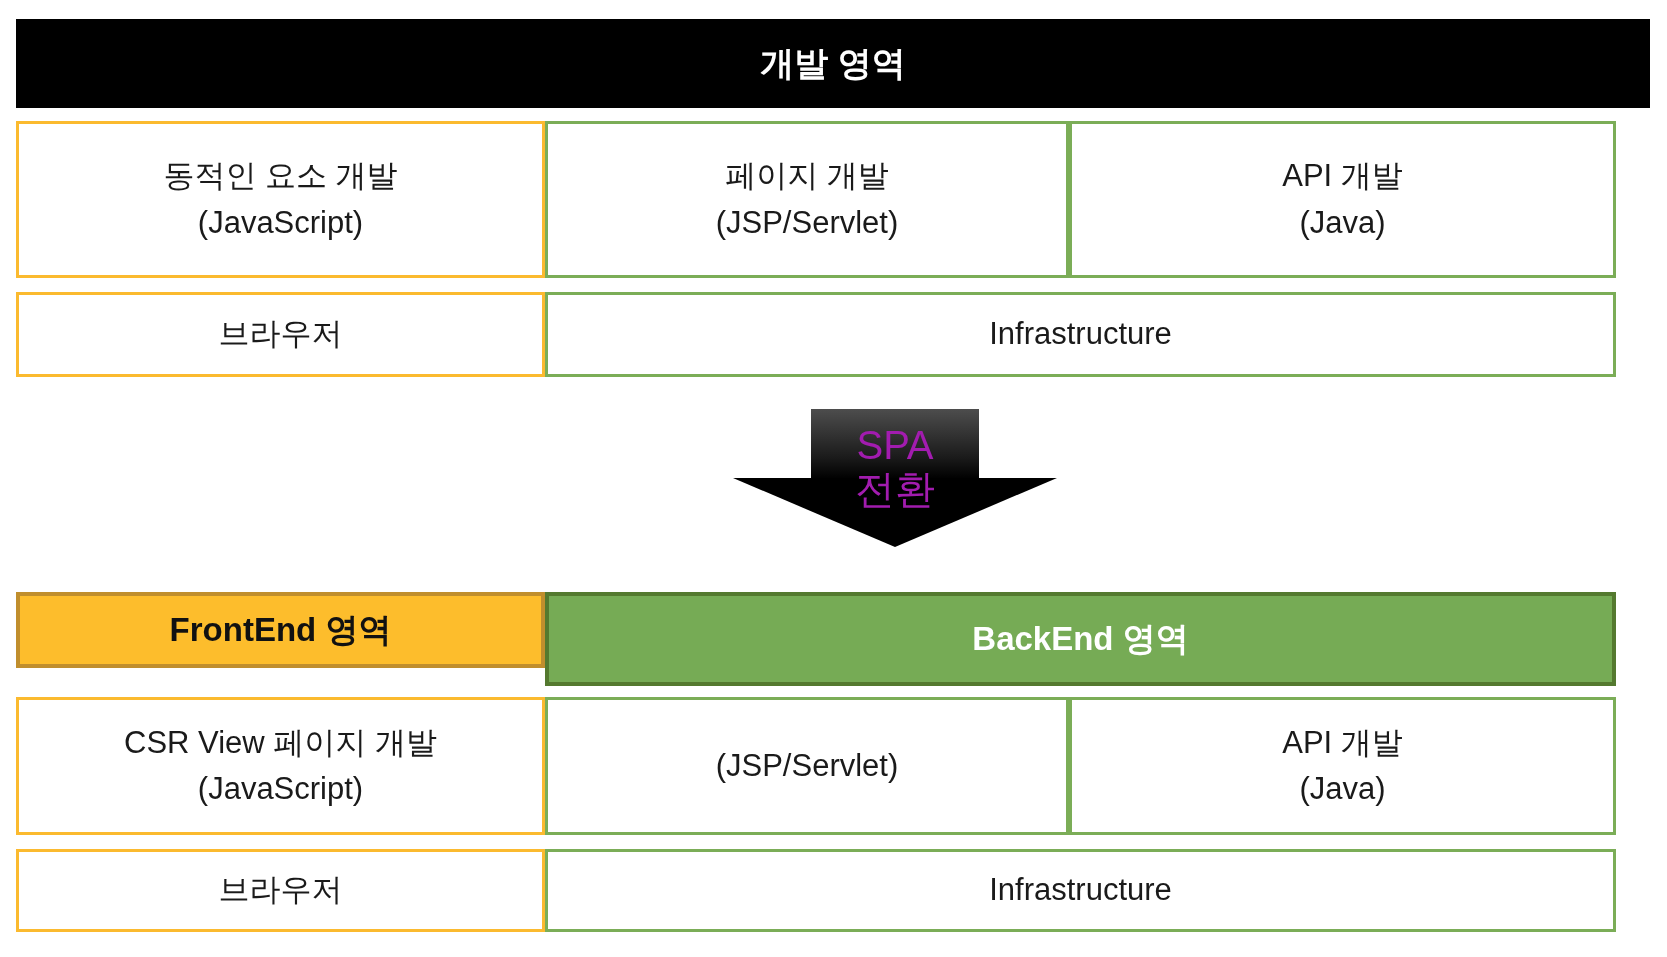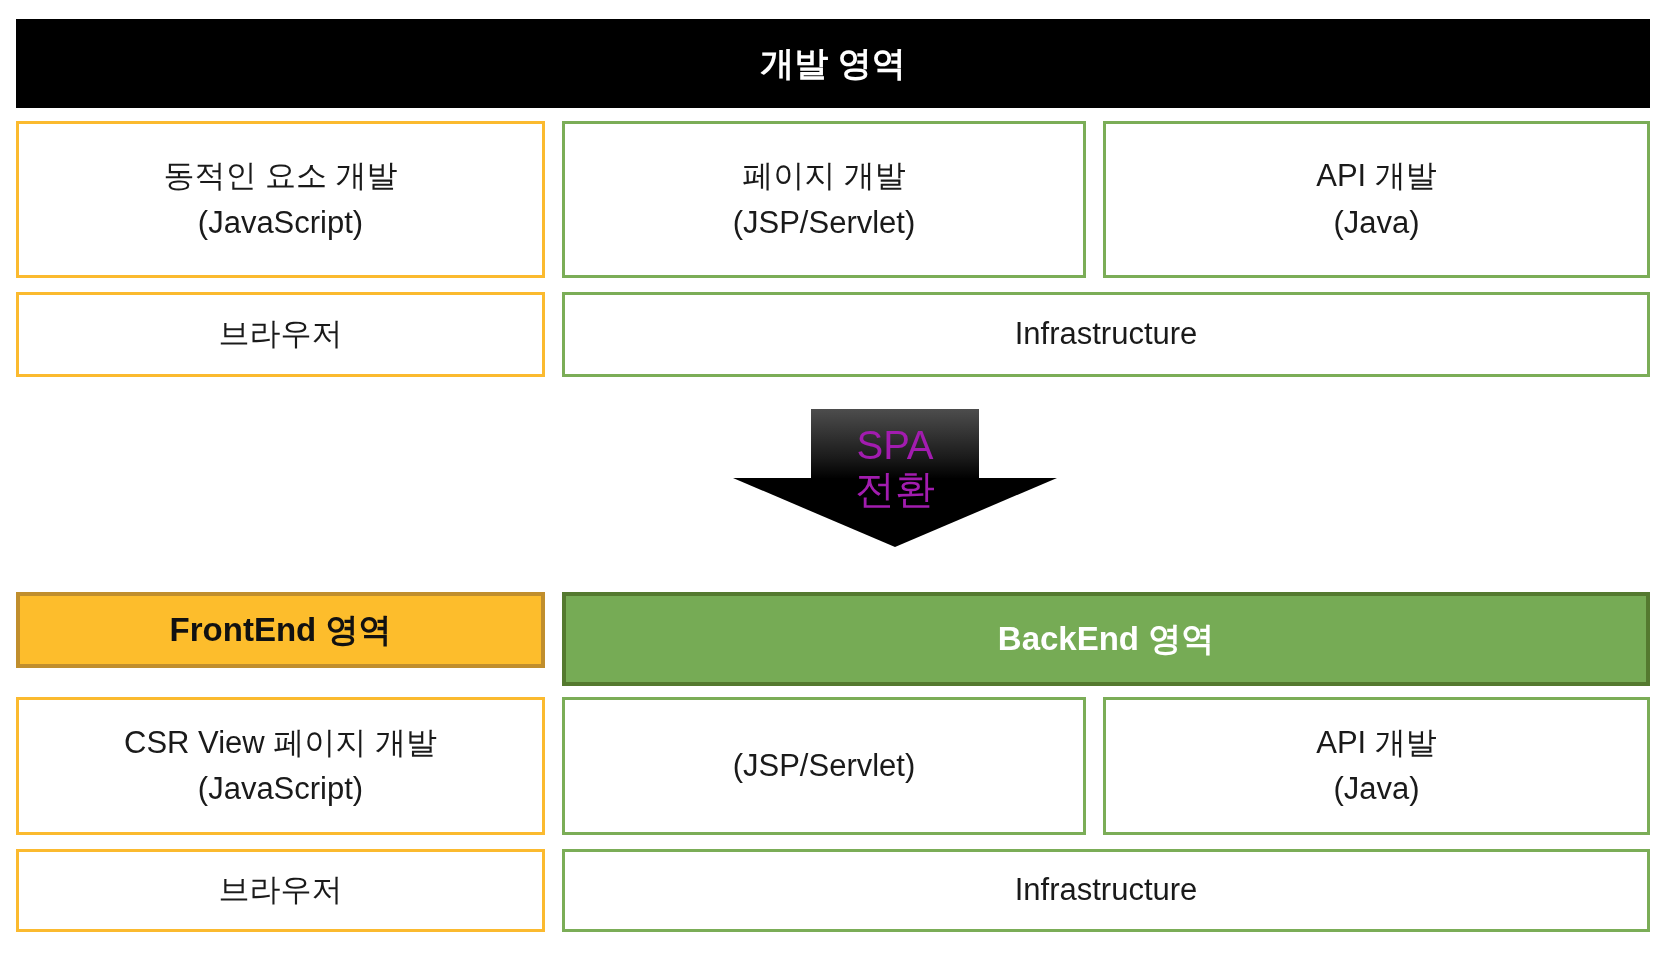--- a/index.html
+++ b/index.html
@@ -14,21 +14,20 @@
     height: 957px;
     background: #ffffff;
     box-sizing: border-box;
     padding: 19px 17px 0 16px;
     overflow: hidden;
     border-radius: 7px;
   }
   .grid {
     display: grid;
     grid-template-columns: 529px 524px 547px;
-    column-gap: 17px;
   }
   .bar {
     display: flex;
     align-items: center;
     justify-content: center;
     box-sizing: border-box;
   }
   .black-bar {
     height: 89px;
     background: var(--header-bg, #000000);

